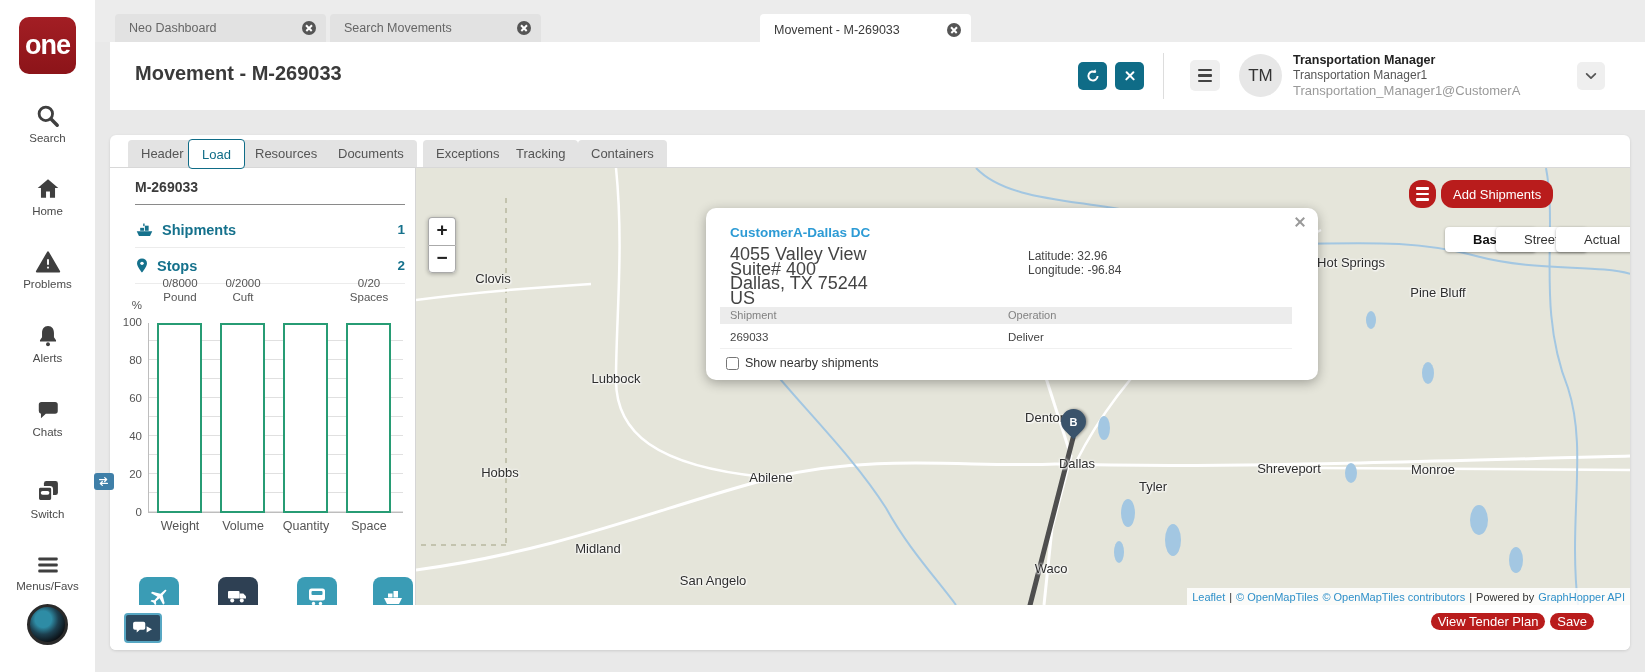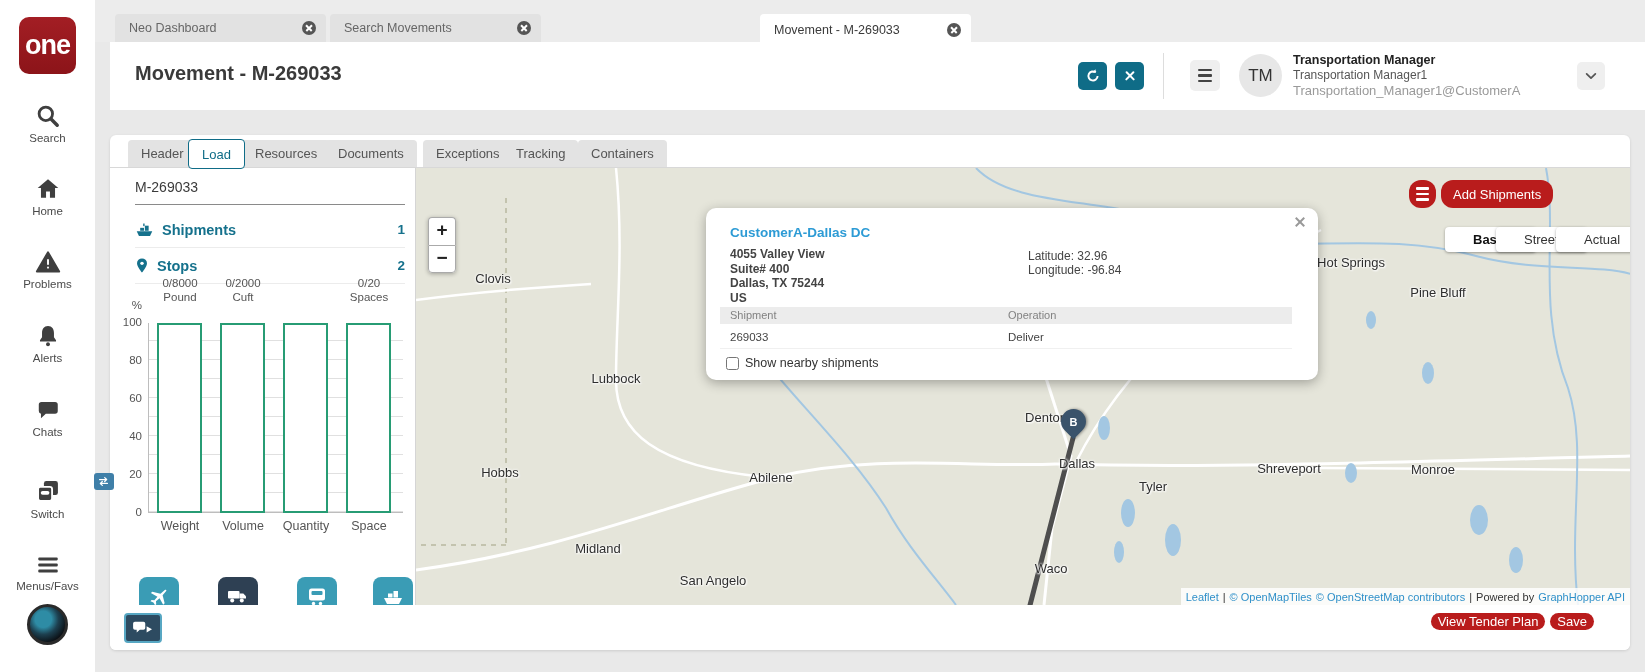--- a/index.html
+++ b/index.html
@@ -50,21 +50,21 @@
 
   
   .card { position:absolute; left:110px; top:135px; width:1520px; height:515px; background:#fff; border-radius:6px; box-shadow:0 1px 3px rgba(0,0,0,.12); }
   .subtab { position:absolute; top:5px; height:27px; background:#e3e3e3; border-radius:4px 4px 0 0; color:#555;
     font-size:13px; display:flex; align-items:center; padding:0 13px; cursor:pointer; }
   .subtab.active { top:4px; height:30px; background:#fff; color:#0f6c87; border:1px solid #0f6c87; border-radius:4px; z-index:2; }
   .subtab-divider { position:absolute; left:0; top:32px; width:100%; height:1px; background:#d8d8d8; }
 
   
   .lpanel { position:absolute; left:0; top:33px; width:305px; height:437px; overflow:hidden; background:#fff; }
-  .mv-id { position:absolute; left:25px; top:11px; width:270px; font-size:14px; font-weight:normal; color:#3b3b3b;
+  .mv-id { position:absolute; left:25px; top:11px; width:270px; font-size:14px; font-weight:bold; color:#3b3b3b;
     border-bottom:1px solid #8a8a8a; padding-bottom:9px; }
   .prow { position:absolute; left:25px; width:270px; height:36px; display:flex; align-items:center; gap:8px;
     border-bottom:1px solid #ececec; cursor:pointer; }
   .prow .t { font-size:14.5px; font-weight:bold; color:#15718c; flex:1; }
   .prow .c { font-size:13.5px; font-weight:bold; color:#15718c; }
 
   .cap-label { position:absolute; top:108px; width:70px; text-align:center; font-size:11.5px; color:#555; white-space:pre-line; line-height:14px; }
   .pct { position:absolute; left:6px; top:131px; width:26px; text-align:right; font-size:11.5px; color:#555; }
   .plot { position:absolute; left:38px; top:155px; width:255px; height:190px; border-left:1px solid #bdbdbd; border-bottom:1px solid #bdbdbd;
     background-image:repeating-linear-gradient(to top,#e0e0e0 0 1px,transparent 1px 19px); }
@@ -97,21 +97,21 @@
   
   .popup { position:absolute; left:290px; top:40px; width:612px; height:172px; background:#fff; border-radius:10px;
     box-shadow:0 3px 12px rgba(0,0,0,.3); z-index:8; }
   .ptail { position:absolute; left:345px; top:160px; width:22px; height:22px; background:#fff; transform:rotate(45deg);
     box-shadow:4px 4px 6px rgba(0,0,0,.18); z-index:7; }
   .popup-close { position:absolute; right:10px; top:6px; width:16px; height:16px; cursor:pointer; }
   .x-bars-gray::before,.x-bars-gray::after { content:""; position:absolute; left:50%; top:50%; width:12px; height:2px; background:#999; }
   .x-bars-gray::before { transform:translate(-50%,-50%) rotate(45deg); }
   .x-bars-gray::after  { transform:translate(-50%,-50%) rotate(-45deg); }
   .p-title { position:absolute; left:24px; top:17px; font-size:13.5px; font-weight:bold; color:#2d9bd5; cursor:pointer; }
-  .p-addr { position:absolute; left:24px; top:39px; font-size:12px; color:#444; line-height:14.6px;font-weight:bold; }
+  .p-addr { position:absolute; left:24px; top:39px; font-size:18px; color:#444; line-height:14.6px; }
   .p-lat { position:absolute; left:322px; top:41px; font-size:12px; color:#444; }
   .p-lon { position:absolute; left:322px; top:55px; font-size:12px; color:#444; }
   .p-thead { position:absolute; left:14px; top:99px; width:572px; height:17px; background:#ececec; }
   .p-th { position:absolute; top:101px; font-size:11px; color:#828282; }
   .p-td { position:absolute; top:123px; font-size:11.5px; color:#444; }
   .p-rowline { position:absolute; left:14px; top:140px; width:572px; height:1px; background:#f0f0f0; }
   .p-check { position:absolute; left:20px; top:148px; display:flex; align-items:center; gap:6px; font-size:12.5px; color:#333; }
 
   
   .footer { position:absolute; left:0; top:470px; width:1520px; height:45px; background:#fff; border-radius:0 0 6px 6px; z-index:9; }
@@ -447,21 +447,21 @@
       <label class="p-check">
         <input type="checkbox" style="">
         <span>Show nearby shipments</span>
       </label>
     </div>
 
     <div class="attrib">
       <span class="lnk">Leaflet</span>
       <span>|</span>
       <span class="lnk">© OpenMapTiles</span>
-      <span class="lnk">© OpenStreetMap contributors</span>
+      <span class="lnk">© OpenMapTiles contributors</span>
       <span>|</span>
       <span>Powered by</span>
       <span class="lnk">GraphHopper API</span>
     </div>
   </div>
 
   <div class="footer">
     <div class="chatbtn">
       <svg width="22" height="18" viewBox="0 0 24 20">
           <path d="M3 3h9.5a2 2 0 0 1 2 2v5a2 2 0 0 1-2 2H8.5L5 15v-3H3a2 2 0 0 1-2-2V5a2 2 0 0 1 2-2z" fill="#fff"></path>

